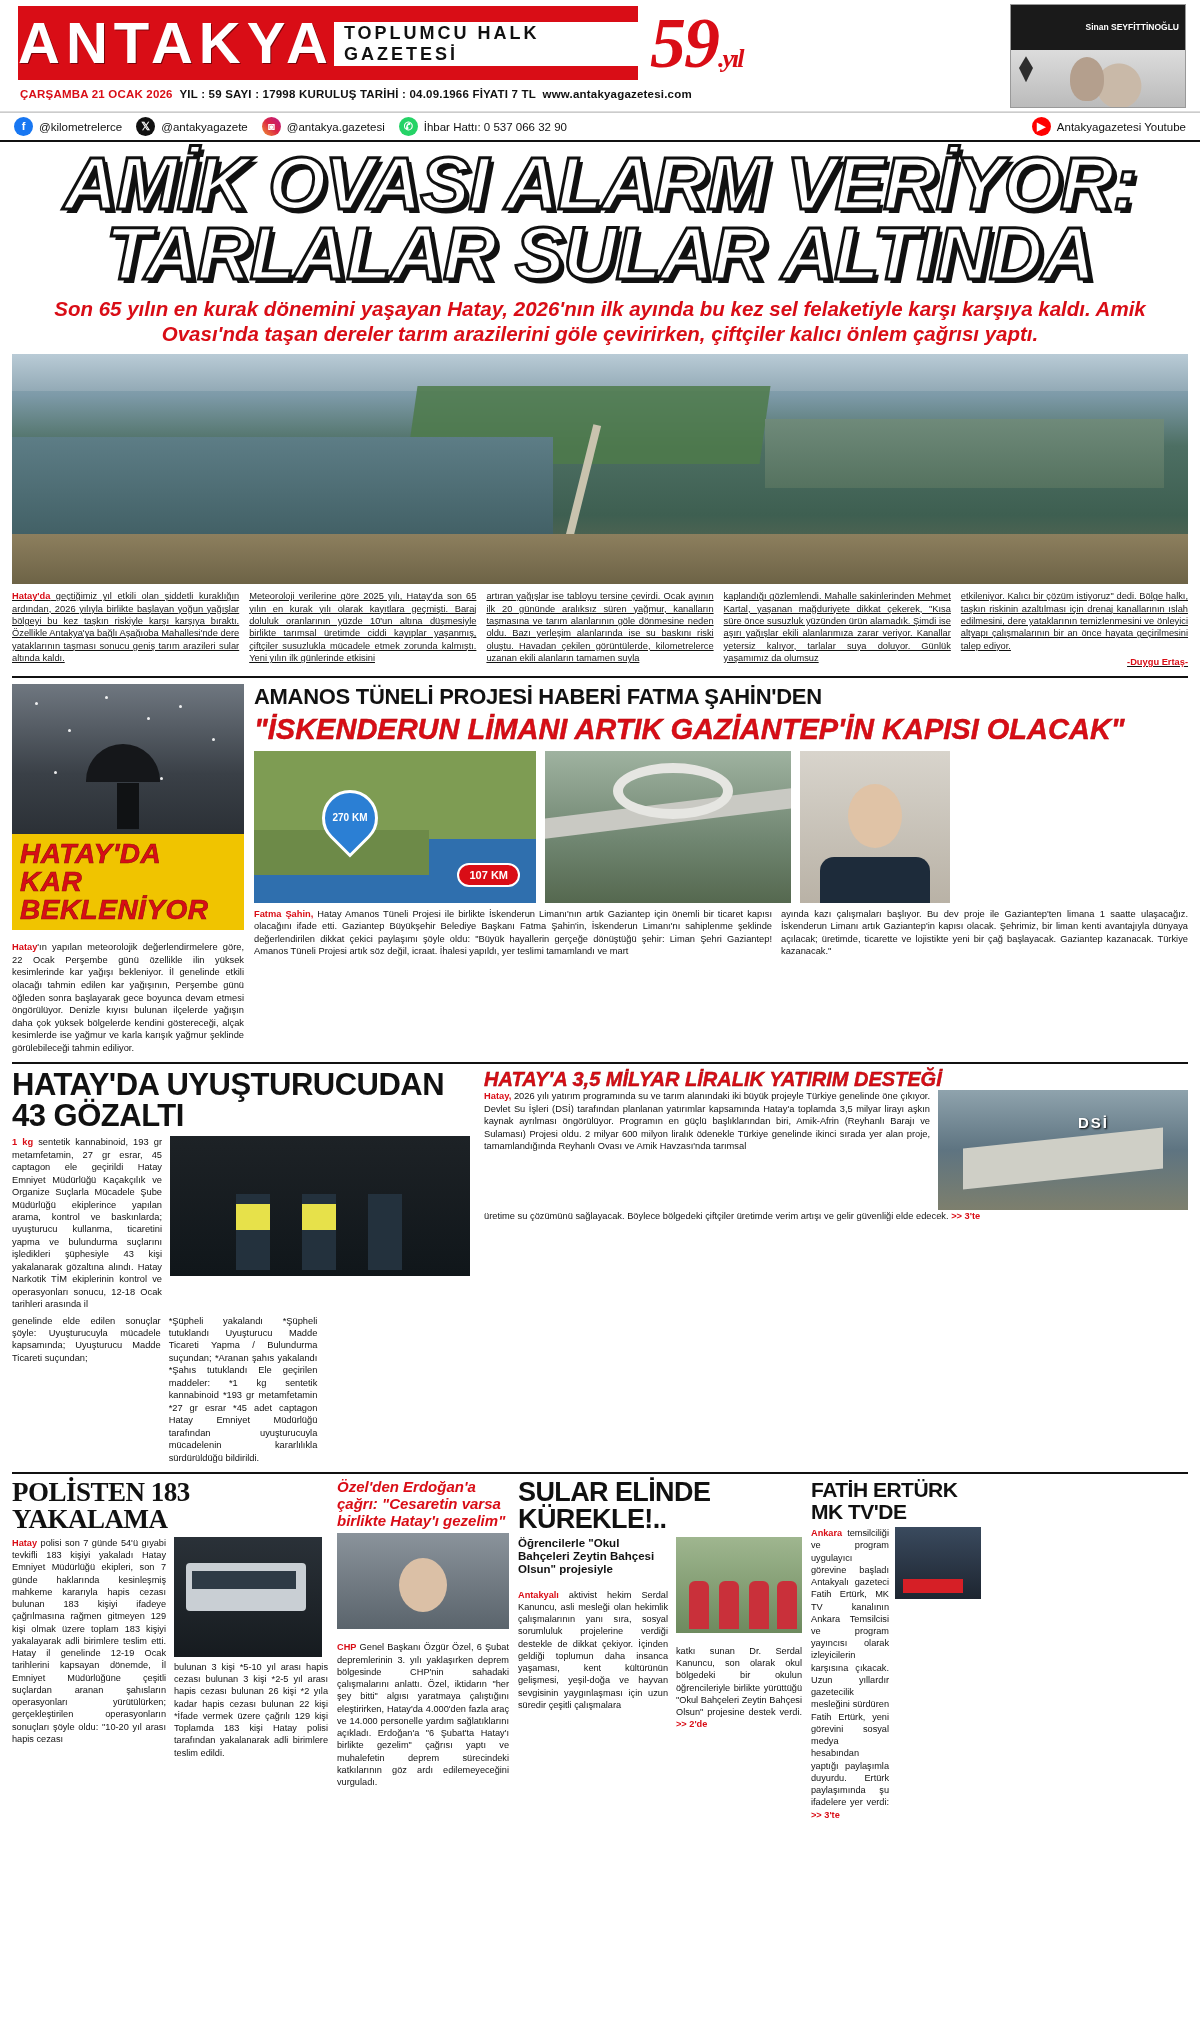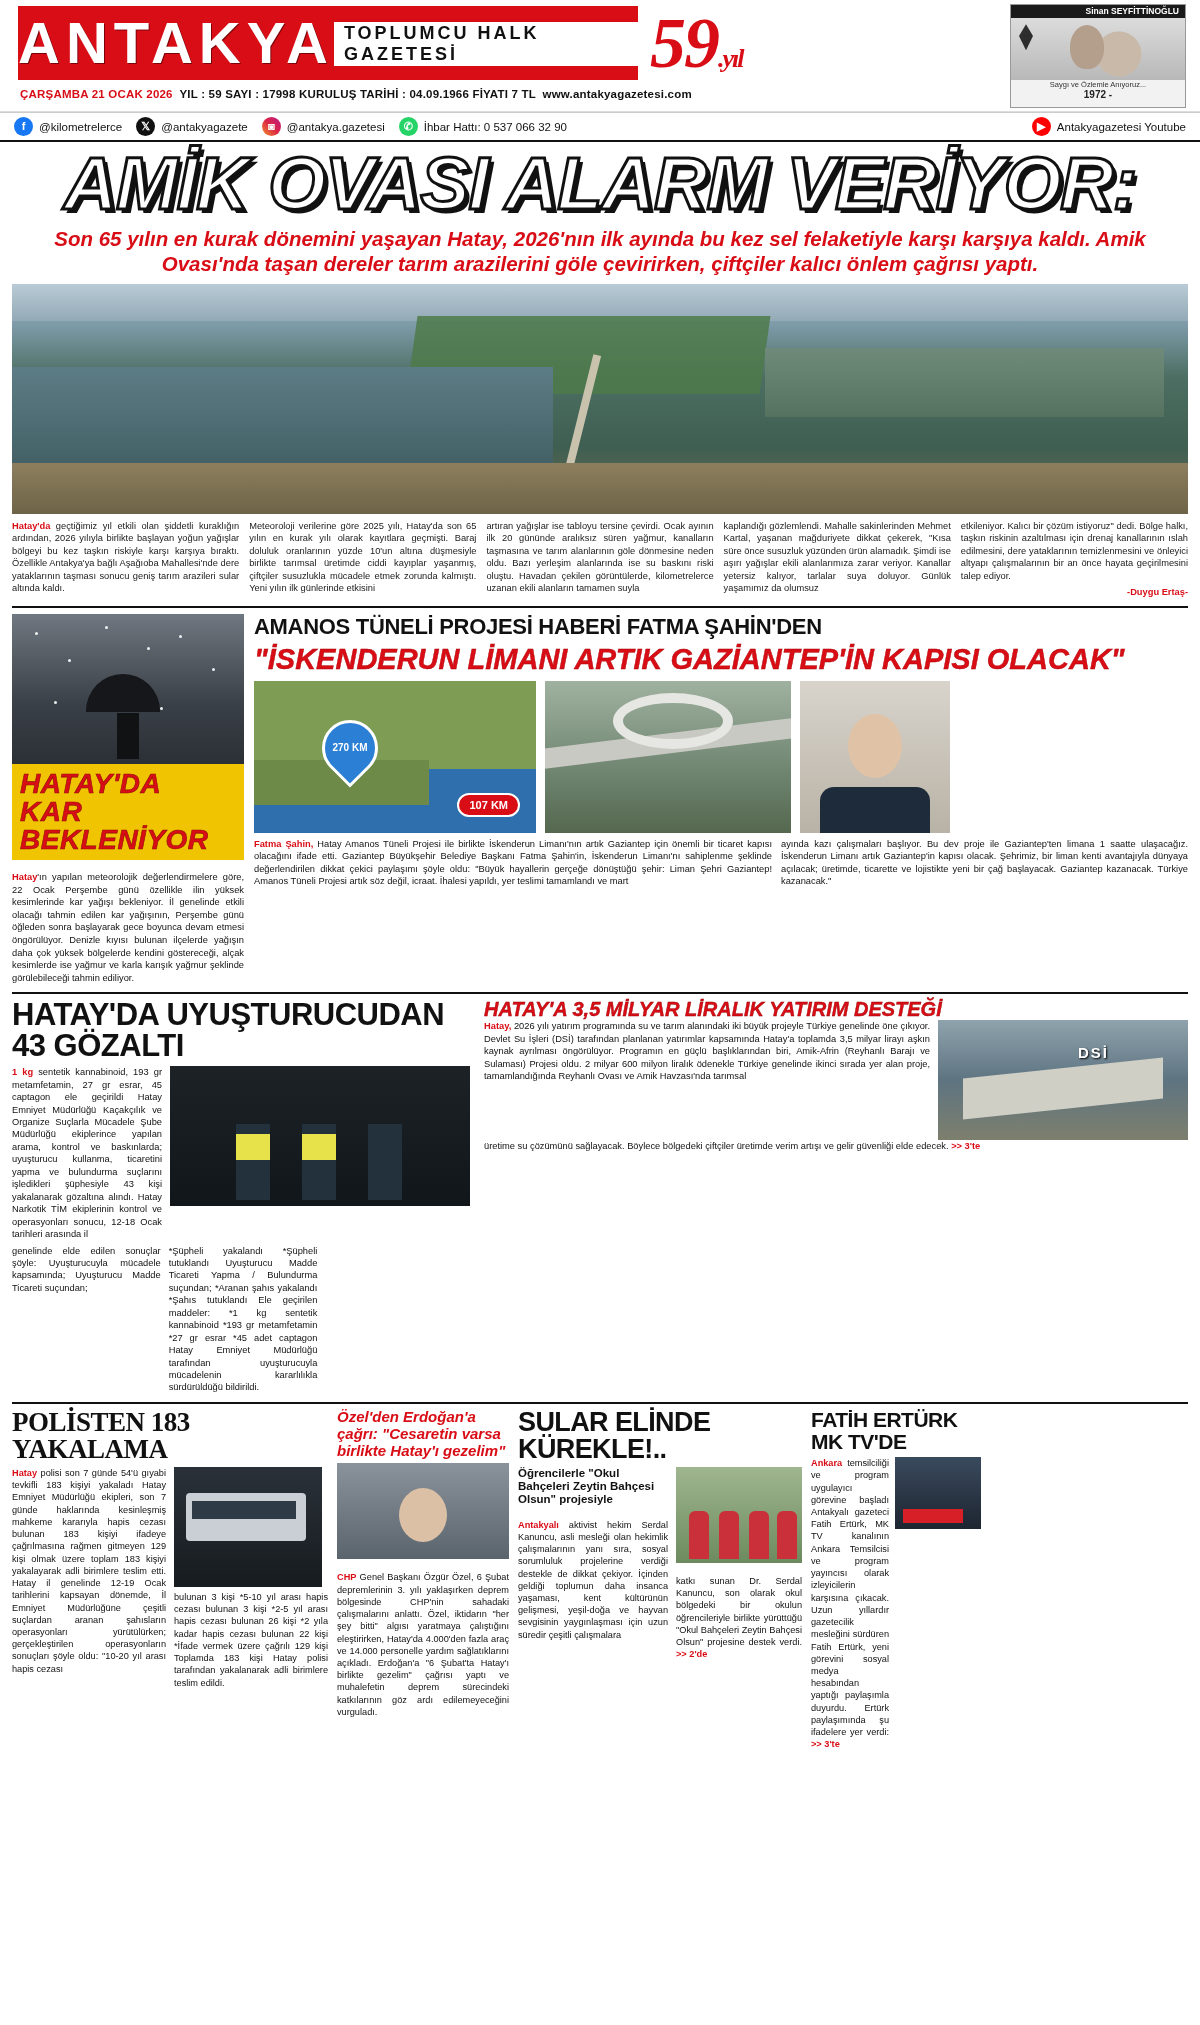--- a/index.html
+++ b/index.html
@@ -40,21 +40,21 @@
     font-weight:bold; font-size:72px; font-style:italic; letter-spacing:-2px;
     font-family:"Liberation Serif", serif;
   }
   .yil59 small { font-size:26px; font-style:italic; }
   .portrait-box {
     position:absolute; right:14px; top:4px; width:176px; height:104px;
     border:1px solid #999; background:#f2f2f2; overflow:hidden;
   }
   .portrait-name {
     background:#1a1a1a; color:#fff; font-size:8.5px; font-weight:bold;
-    text-align:right; padding:2px 6px; line-height:1.1;
+    text-align:right; padding:18px 6px; line-height:1.1;
   }
   .portrait-img {
     height:62px; background:
       radial-gradient(circle at 62% 58%, #c9b9a8 0 22px, rgba(0,0,0,0) 23px),
       linear-gradient(#dcdcdc,#b8b8b8);
     position:relative;
   }
   .portrait-img:after{
     content:""; position:absolute; left:34%; top:10%; width:34px; height:44px;
     border-radius:50% 50% 45% 45%; background:#b49f8d;
@@ -106,21 +106,21 @@
   .mp-field { position:absolute; left:34%; top:14%; width:30%; height:34%;
     background:#4e7a4a; transform:skewX(-8deg); opacity:.85;}
   .mp-road { position:absolute; left:48%; top:30%; width:8px; height:62%;
     background:#c9c3ae; transform:rotate(14deg); }
   .mp-soil { position:absolute; left:0; bottom:0; width:100%; height:22%;
     background:linear-gradient(180deg,#8d7f5e,#6d6346);}
   .mp-sky { position:absolute; left:0; top:0; width:100%; height:16%;
     background:linear-gradient(180deg,#b9cbd6,#93aab6);}
 
   
-  .cols5 { display:flex; gap:10px; margin:6px 12px 0 12px; }
+  .cols5 { display:flex; gap:10px; margin:6px 12px 0 12px;text-decoration:underline; }
   .cols5 .col { width:20%; font-size:9.3px; line-height:1.33; text-align:justify; color:#1a1a1a; }
   .cols5 .col p { margin:0 0 4px 0; }
   .redlead { color:#d90d16; font-weight:bold; }
   .sig { color:#d90d16; font-weight:bold; text-align:right; display:block; }
 
   
   .sec2 { display:flex; gap:10px; margin:8px 12px 0 12px; border-top:2px solid #111; padding-top:6px; }
   .kar-col { width:232px; }
   .kar-photo { height:150px; position:relative; overflow:hidden;
      background:linear-gradient(180deg,#6f7780,#3a4047 60%,#2b3036); }
@@ -255,20 +255,21 @@
     </div>
     <div class="soc-sep"></div>
     <div class="soc">
       <span class="ic ic-yt">▶</span>
       <span>Antakyagazetesi Youtube</span>
     </div>
   </div>
 
   <div class="headline-wrap">
     <div class="headline">AMİK OVASI ALARM VERİYOR:</div>
+    <div class="headline">TARLALAR SULAR ALTINDA</div>
     <div class="lead">Son 65 yılın en kurak dönemini yaşayan Hatay, 2026'nın ilk ayında bu kez sel felaketiyle karşı karşıya kaldı. Amik Ovası'nda taşan dereler tarım arazilerini göle çevirirken, çiftçiler kalıcı önlem çağrısı yaptı.</div>
   </div>
 
   <div class="mainphoto">
     <div class="mp-sky"></div>
     <div class="mp-field"></div>
     <div class="mp-water"></div>
     <div class="mp-water2"></div>
     <div class="mp-road"></div>
     <div class="mp-soil"></div>

